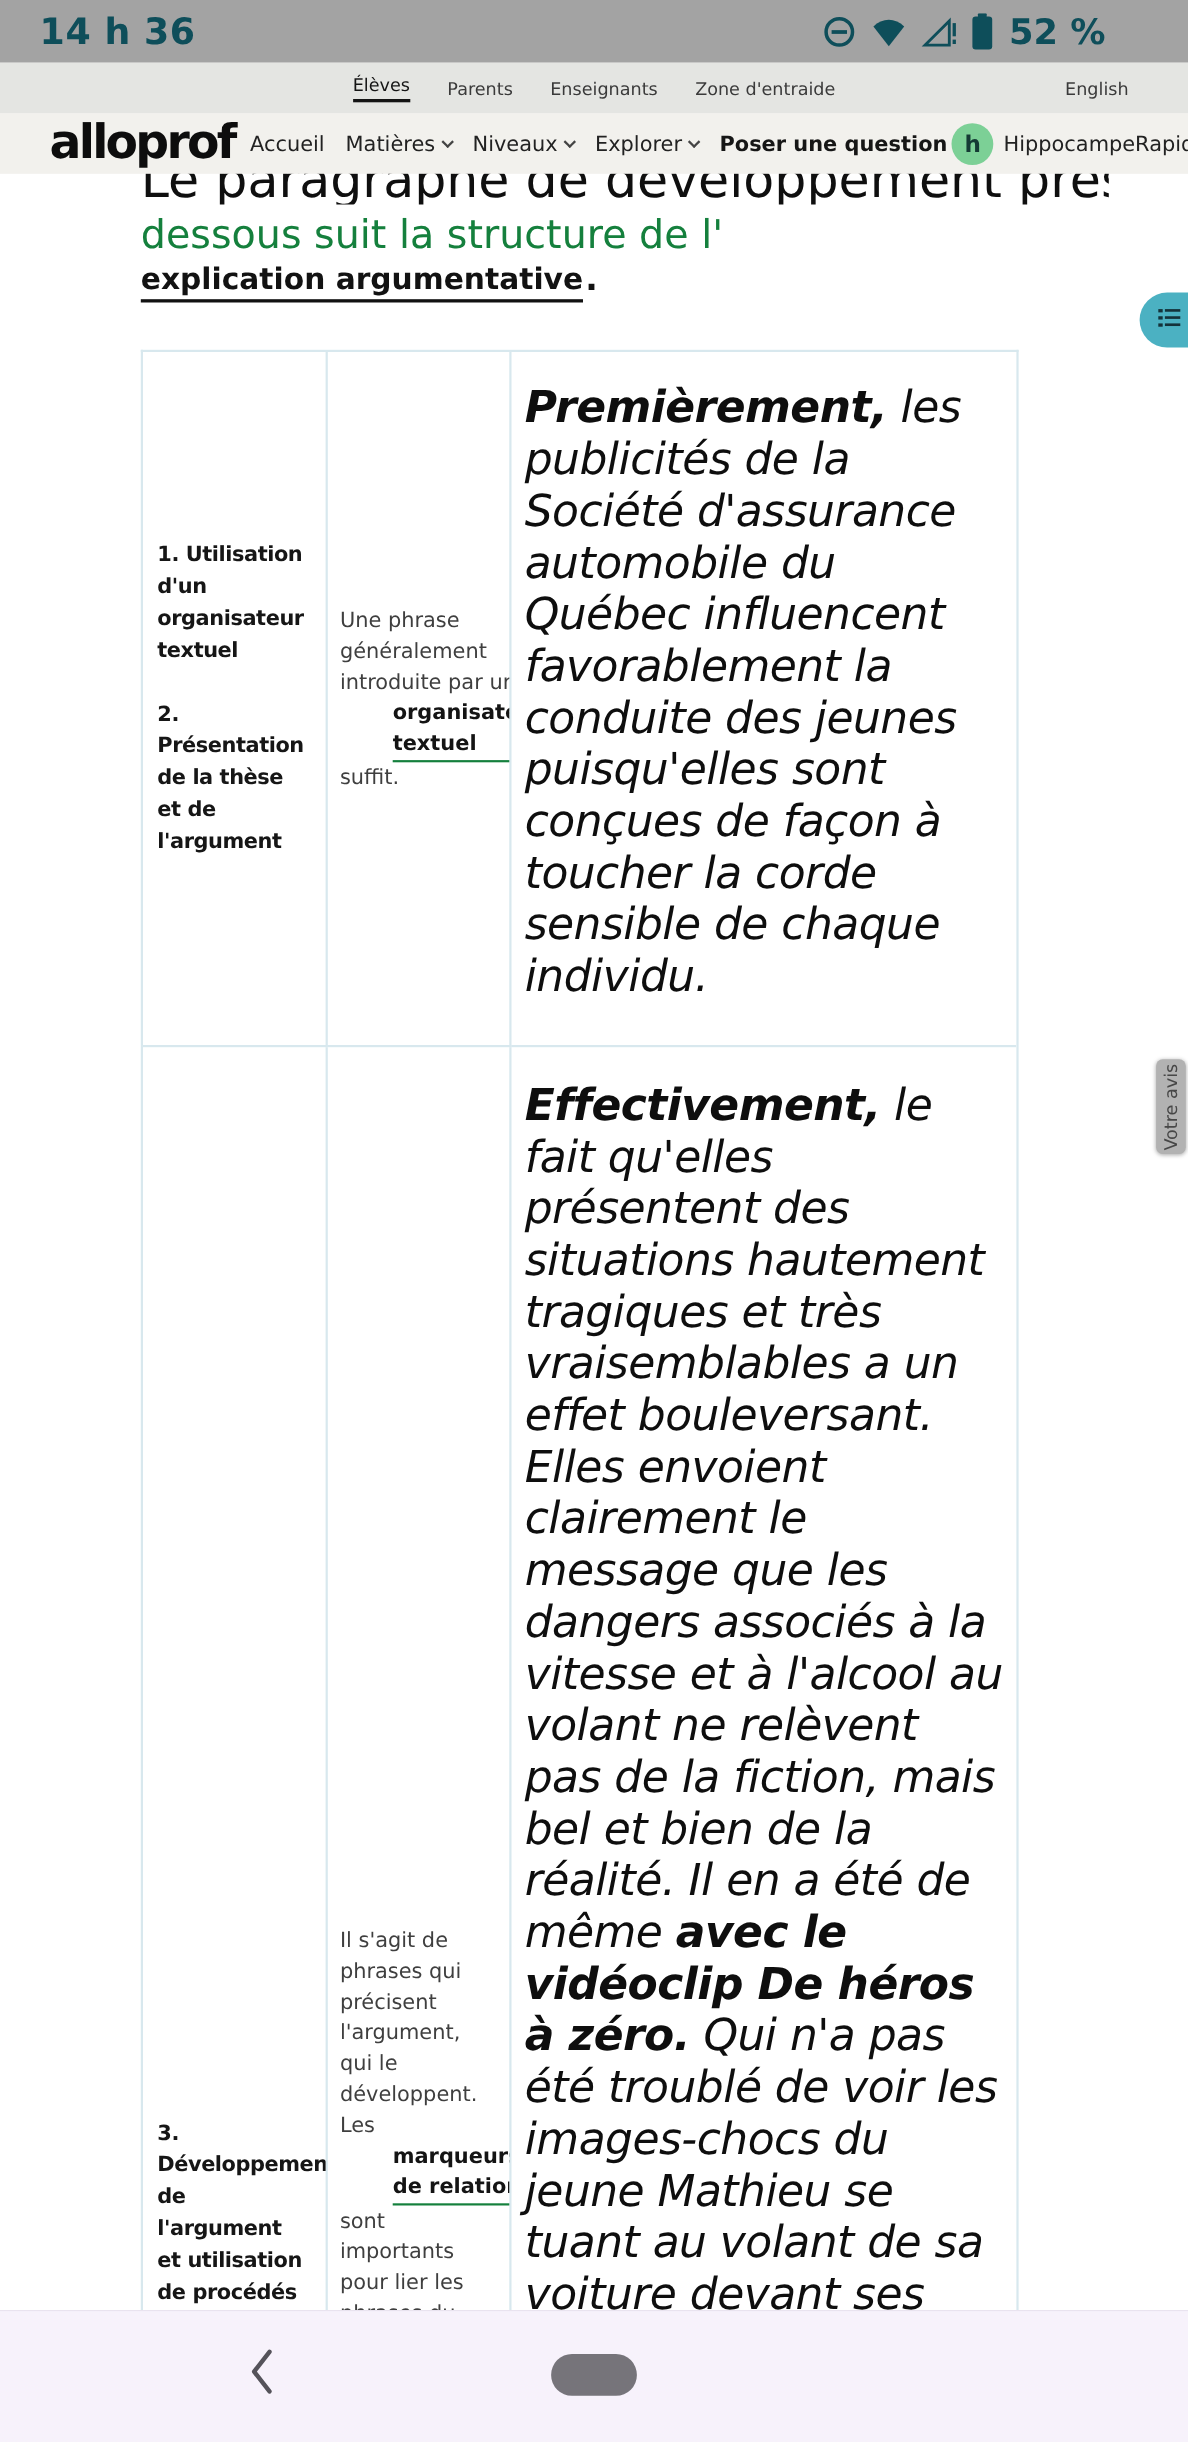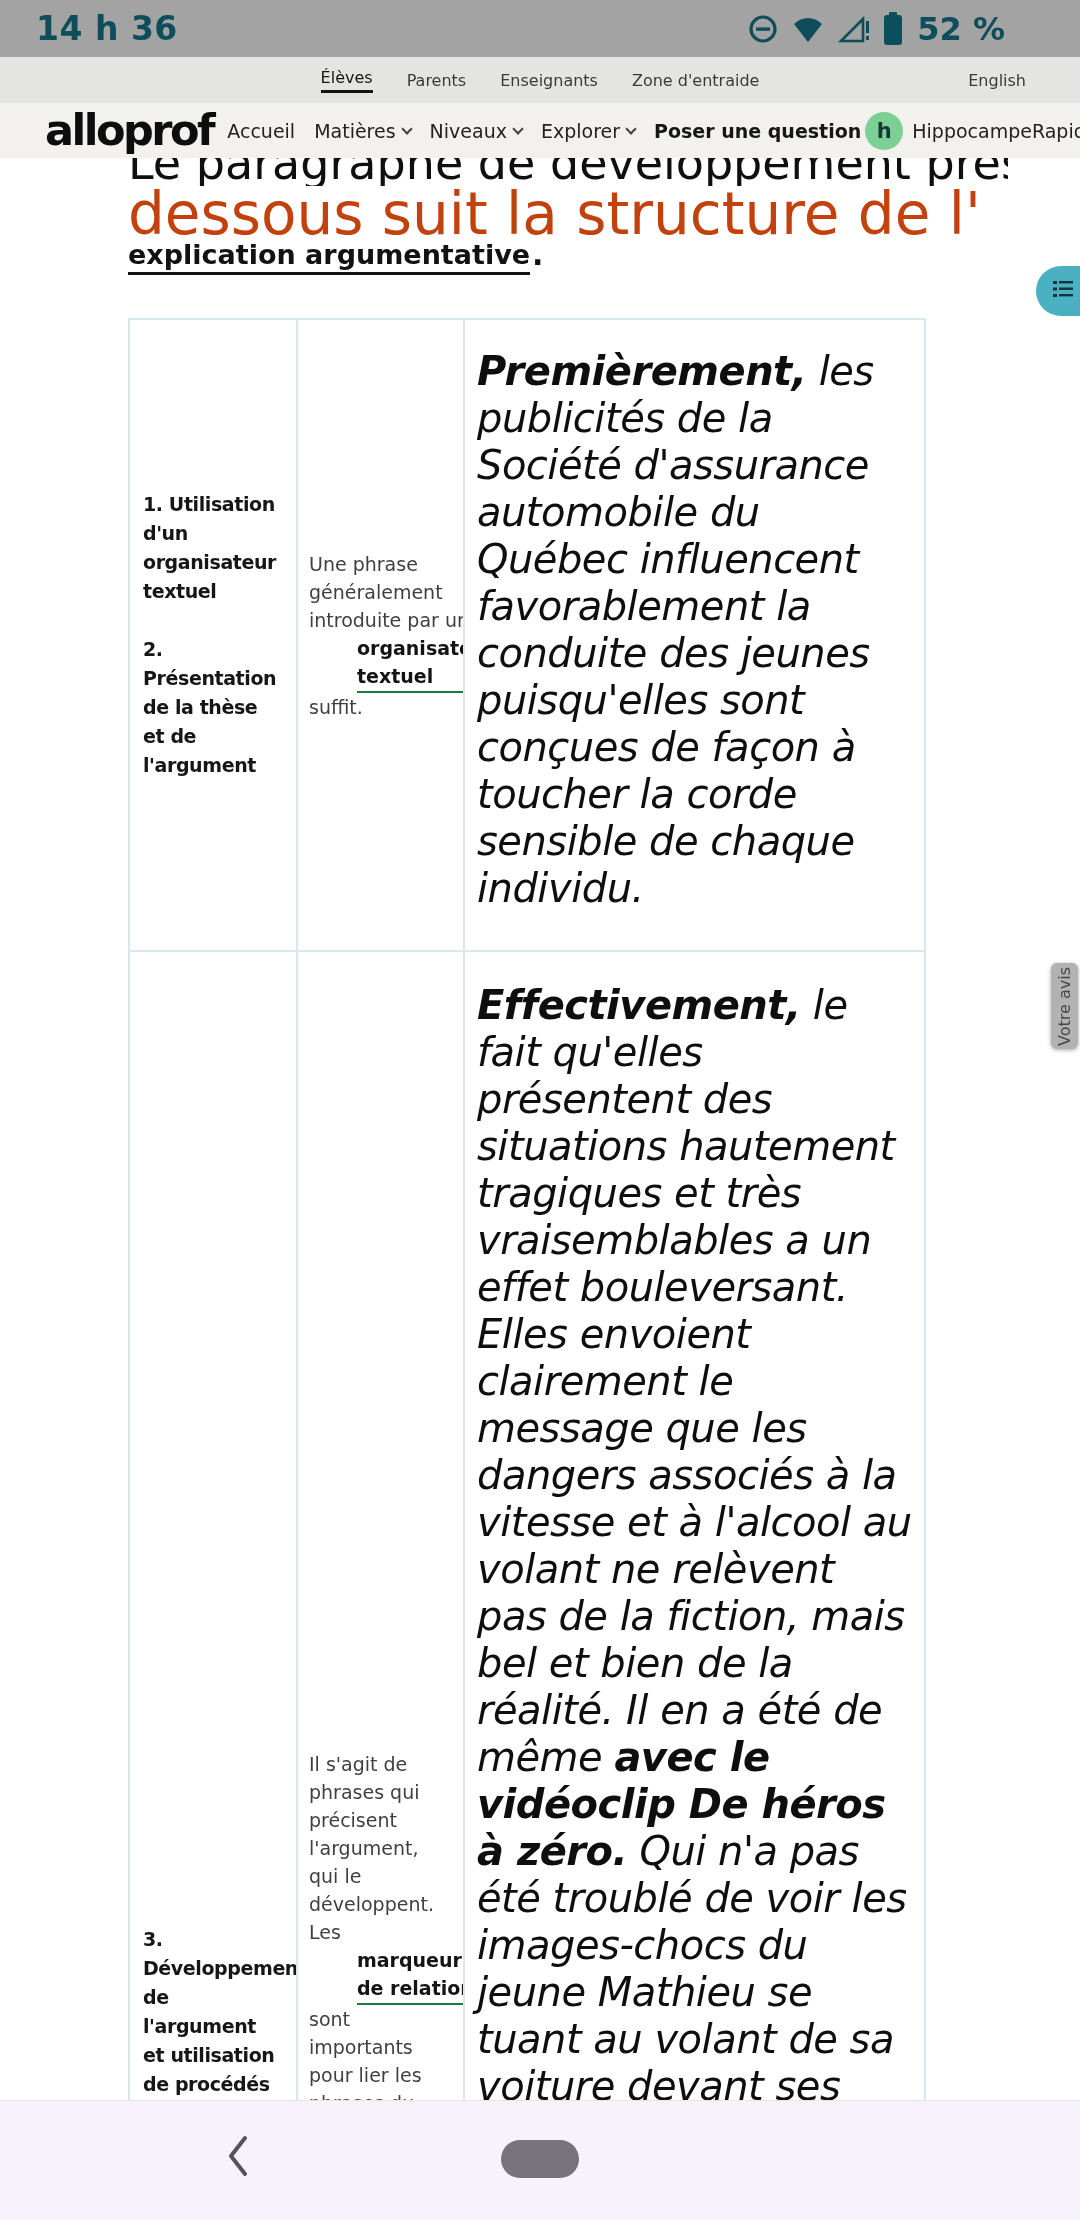--- a/index.html
+++ b/index.html
@@ -33,21 +33,21 @@
   .chev{width:8px;height:8px;border-right:2px solid #444;border-bottom:2px solid #444;
         transform:rotate(45deg);display:inline-block;margin-left:7px;margin-bottom:4px;}
   .avatar{width:38px;height:38px;border-radius:50%;background:#7cd096;display:flex;align-items:center;
           justify-content:center;font-size:21px;font-weight:600;color:#143a34;margin-left:4px;flex:0 0 auto;}
   .username{font-size:19px;color:#222;margin-left:9px;display:flex;align-items:center;white-space:nowrap;}
   .hdr-divider{width:1px;height:44px;background:#b9b9b4;margin:0 13px 0 11px;}
 
   
   .heading-clip{position:absolute;left:128px;top:150px;width:880px;height:36px;overflow:hidden;z-index:1;}
   .heading-clip-text{font-size:46px;line-height:46px;color:#0f0f0f;margin-top:-10px;white-space:nowrap;}
-  .heading-line{position:absolute;left:128px;top:186px;width:900px;font-size:58px;line-height:56px;color:#c2410c;}
+  .heading-line{position:absolute;left:128px;top:186px;width:900px;font-size:36px;line-height:56px;color:#15803d;}
   .heading-linkrow{position:absolute;left:128px;top:240px;display:flex;align-items:flex-start;}
   .heading-link{font-size:27px;font-weight:bold;color:#121212;border-bottom:3px solid #121212;padding-bottom:2px;line-height:30px;}
   .heading-suffix{font-size:30px;font-weight:bold;color:#121212;line-height:30px;margin-left:2px;}
 
   
   .toc-button{position:absolute;left:1036px;top:266px;width:60px;height:50px;background:#4bb1c2;
               border-radius:26px 0 0 26px;display:flex;align-items:center;z-index:6;padding-left:15px;}
 
   
   .ex-table{position:absolute;left:128px;top:318px;width:798px;height:1902px;overflow:hidden;

